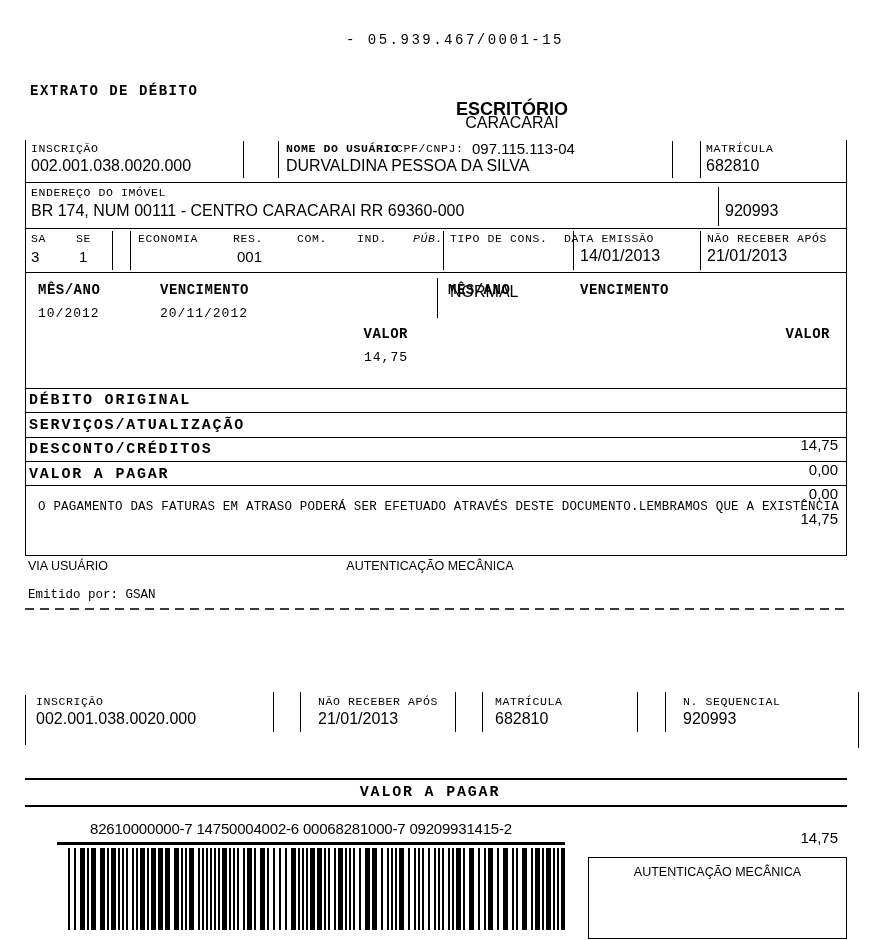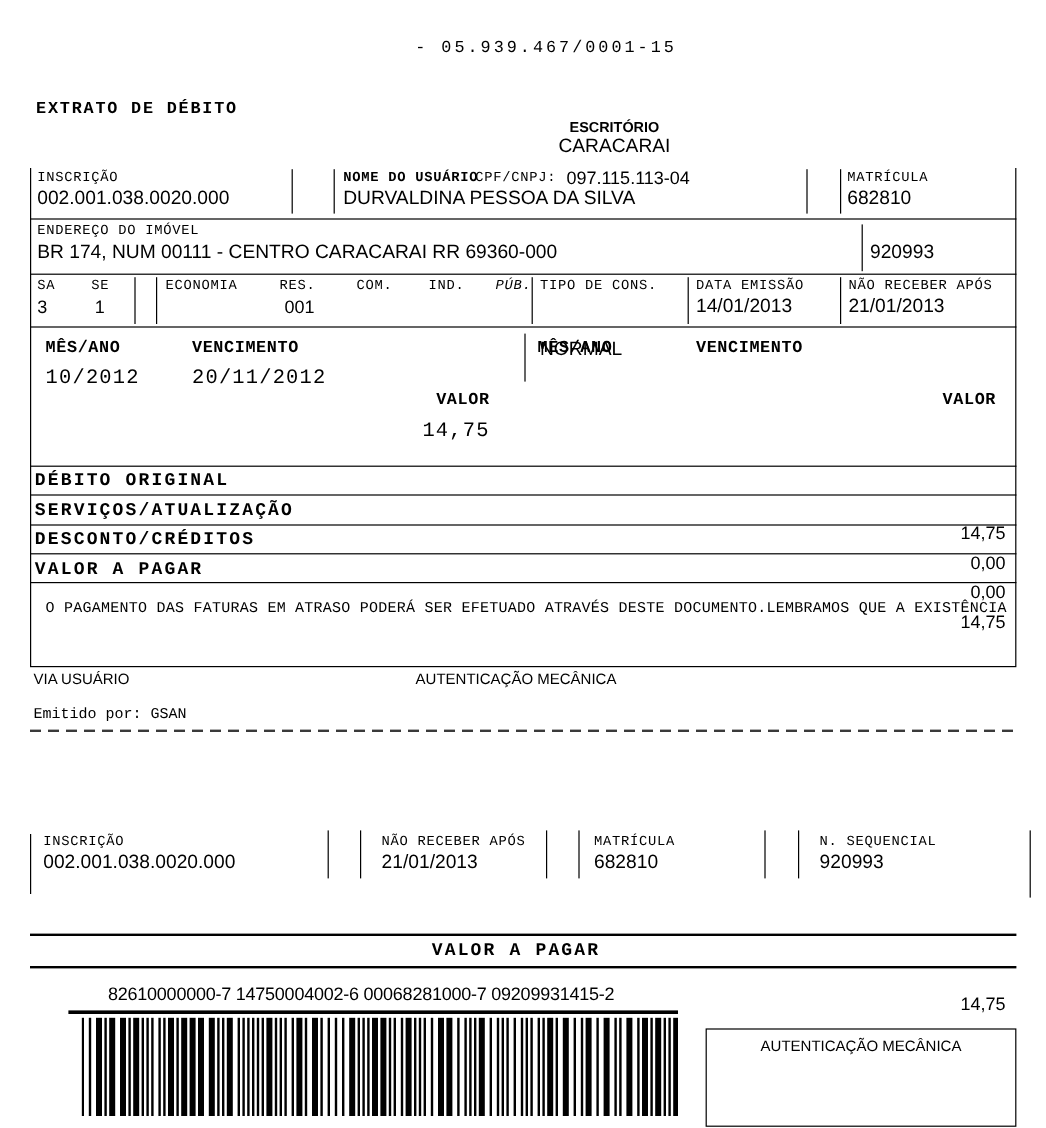--- a/index.html
+++ b/index.html
@@ -7,21 +7,21 @@
     position:relative;width:872px;height:940px;background:#fff;overflow:hidden;
     font-family:"Liberation Sans","DejaVu Sans",sans-serif;color:#000;
   }
   .abs{position:absolute;white-space:nowrap;}
   .mono{font-family:"Liberation Mono","DejaVu Sans Mono",monospace;}
   .lbl{font-family:"Liberation Mono","DejaVu Sans Mono",monospace;font-size:11.5px;letter-spacing:.6px;color:#000;}
   .lbl-bold{font-family:"Liberation Mono","DejaVu Sans Mono",monospace;font-size:14px;font-weight:bold;letter-spacing:.5px;}
   .sum-lbl{font-family:"Liberation Mono","DejaVu Sans Mono",monospace;font-size:15px;font-weight:bold;letter-spacing:1.8px;}
   .val{font-size:15px;}
   .val-lg{font-size:16px;}
-  .mono-data{font-family:"Liberation Mono","DejaVu Sans Mono",monospace;font-size:17px;letter-spacing:1px;}
+  .mono-data{font-family:"Liberation Mono","DejaVu Sans Mono",monospace;font-size:13px;letter-spacing:1px;}
   .notice-line{font-family:"Liberation Mono","DejaVu Sans Mono",monospace;font-size:12.5px;letter-spacing:.2px;}
   .hline{position:absolute;background:#000;height:1px;}
   .hline2{position:absolute;background:#000;height:2px;}
   .vline{position:absolute;background:#000;width:1px;}
   .right{text-align:right;margin-top:44px;}
   .center{text-align:center;}
   .dashed-cut{
     position:absolute;height:2px;
     background:repeating-linear-gradient(90deg,#3a3a3a 0 9px,transparent 9px 15px);
   }
@@ -29,21 +29,21 @@
 </style>
 </head>
 <body>
 
 <div class="page">
 
   <div class="abs mono center" style="left:300px;top:32px;width:310px;font-size:14px;letter-spacing:2.5px;">- 05.939.467/0001-15</div>
 
   <div class="abs mono" style="left:30px;top:83px;font-size:14px;font-weight:bold;letter-spacing:1.5px;">EXTRATO DE DÉBITO</div>
 
-  <div class="abs center" style="left:392px;top:99px;width:240px;font-size:12px;font-weight:bold;">ESCRITÓRIO</div>
+  <div class="abs center" style="left:392px;top:99px;width:240px;font-size:18px;font-weight:bold;">ESCRITÓRIO</div>
   <div class="abs center" style="left:392px;top:114px;width:240px;font-size:16px;">CARACARAI</div>
 
   <div class="vline" style="left:25px;top:140px;height:415px;"></div>
   <div class="vline" style="left:846px;top:140px;height:415px;"></div>
 
   <div class="abs lbl" style="left:31px;top:142px;">INSCRIÇÃO</div>
   <div class="abs val-lg" style="left:31px;top:157px;">002.001.038.0020.000</div>
   <div class="vline" style="left:243px;top:141px;height:37px;"></div>
   <div class="vline" style="left:278px;top:141px;height:37px;"></div>
   <div class="abs lbl" style="left:286px;top:142px;font-weight:bold;">NOME DO USUÁRIO</div>
@@ -71,21 +71,21 @@
   <div class="abs lbl" style="left:138px;top:232px;">ECONOMIA</div>
   <div class="abs lbl" style="left:233px;top:232px;">RES.</div>
   <div class="abs val" style="left:237px;top:248px;">001</div>
   <div class="abs lbl" style="left:297px;top:232px;">COM.</div>
   <div class="abs lbl" style="left:357px;top:232px;">IND.</div>
   <div class="abs lbl" style="left:413px;top:232px;font-style:italic;">PÚB.</div>
   <div class="vline" style="left:443px;top:231px;height:39px;"></div>
   <div class="abs lbl" style="left:450px;top:232px;">TIPO DE CONS.</div>
   <div class="abs val-lg" style="left:450px;top:247px;margin-top:36px;">NORMAL</div>
   <div class="vline" style="left:573px;top:231px;height:39px;"></div>
-  <div class="abs lbl" style="left:580px;top:232px;">DATA EMISSÃO</div>
+  <div class="abs lbl" style="left:564px;top:232px;">DATA EMISSÃO</div>
   <div class="abs val-lg" style="left:580px;top:247px;">14/01/2013</div>
   <div class="vline" style="left:700px;top:231px;height:39px;"></div>
   <div class="abs lbl" style="left:707px;top:232px;">NÃO RECEBER APÓS</div>
   <div class="abs val-lg" style="left:707px;top:247px;">21/01/2013</div>
   <div class="hline" style="left:25px;top:272px;width:822px;"></div>
 
   <div class="abs lbl-bold" style="left:38px;top:282px;">MÊS/ANO</div>
   <div class="abs lbl-bold" style="left:160px;top:282px;">VENCIMENTO</div>
   <div class="abs lbl-bold right" style="left:330px;top:282px;width:78px;">VALOR</div>
   <div class="vline" style="left:437px;top:278px;height:40px;"></div>

